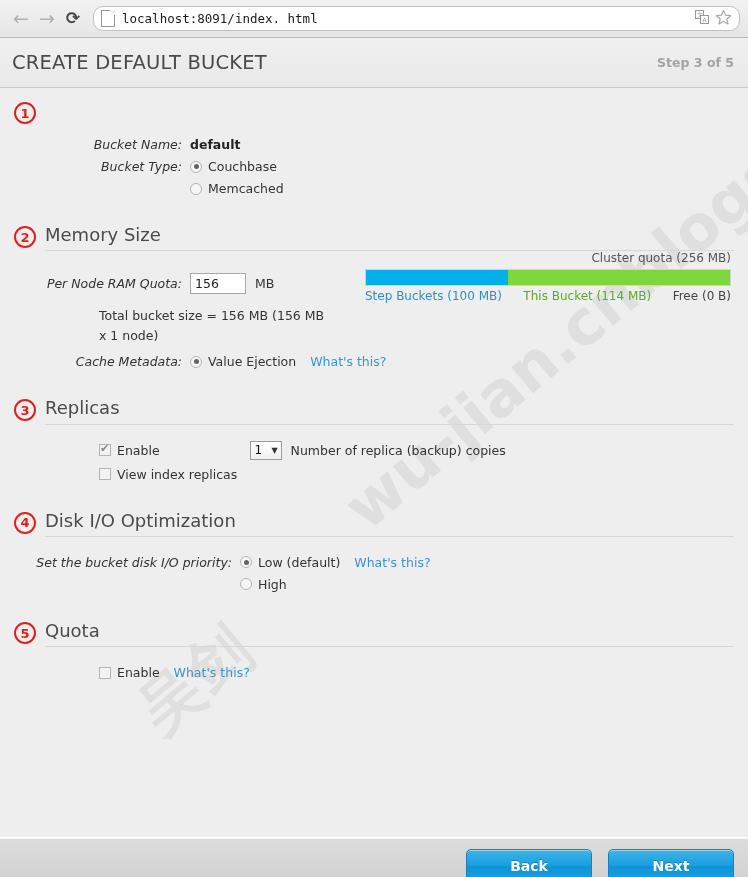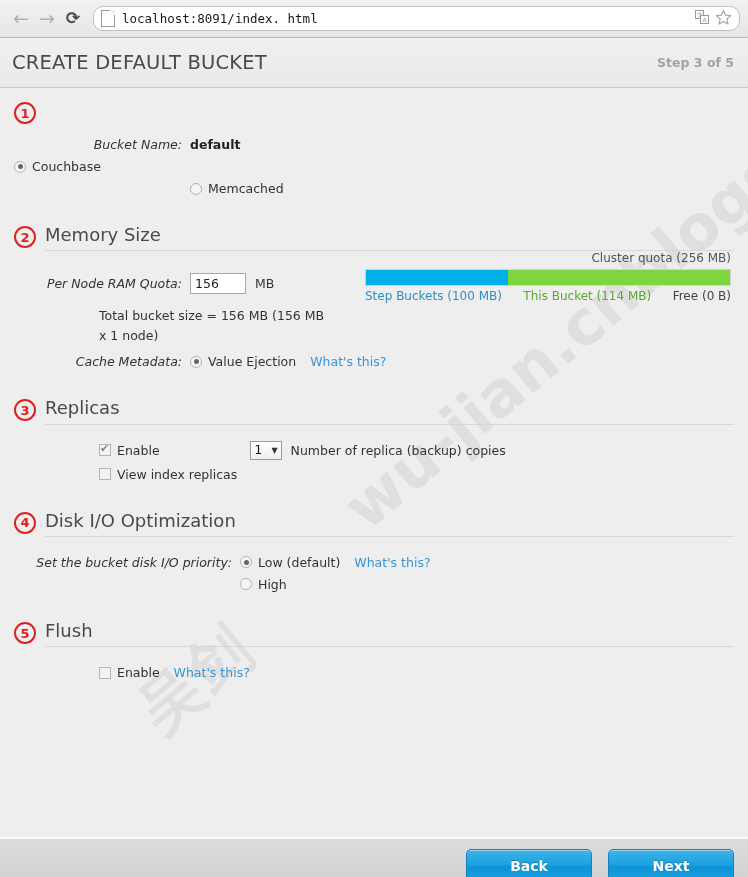--- a/index.html
+++ b/index.html
@@ -392,20 +392,21 @@
   <div class="section">
     <div class="sec-head">
       <div class="sec-num">1</div>
     </div>
     <div class="sec-body">
       <div class="row">
         <span class="lbl lbl-w">Bucket Name:</span>
         <span class="val-bold">default</span>
       </div>
       <div class="row">
+        <span class="lbl lbl-w">Bucket Type:</span>
         <span class="radio checked"></span>
         <span class="opt-label">Couchbase</span>
       </div>
       <div class="row">
         <span class="lbl lbl-w"></span>
         <span class="radio"></span>
         <span class="opt-label">Memcached</span>
       </div>
     </div>
   </div>
@@ -488,21 +489,21 @@
         <span class="lbl" style="width:218px;padding-right:8px;"></span>
         <span class="radio"></span>
         <span class="opt-label">High</span>
       </div>
     </div>
   </div>
 
   <div class="section">
     <div class="sec-head">
       <div class="sec-num">5</div>
-      <div class="sec-title">Flush</div>
+      <div class="sec-title">Quota</div>
     </div>
     <div class="sec-body" style="padding-top:18px;">
       <div class="row">
         <span class="indent-53"></span>
         <span class="checkbox"></span>
         <span class="opt-label">Enable</span>
         <a class="link" href="#">What's this?</a>
       </div>
     </div>
   </div>

